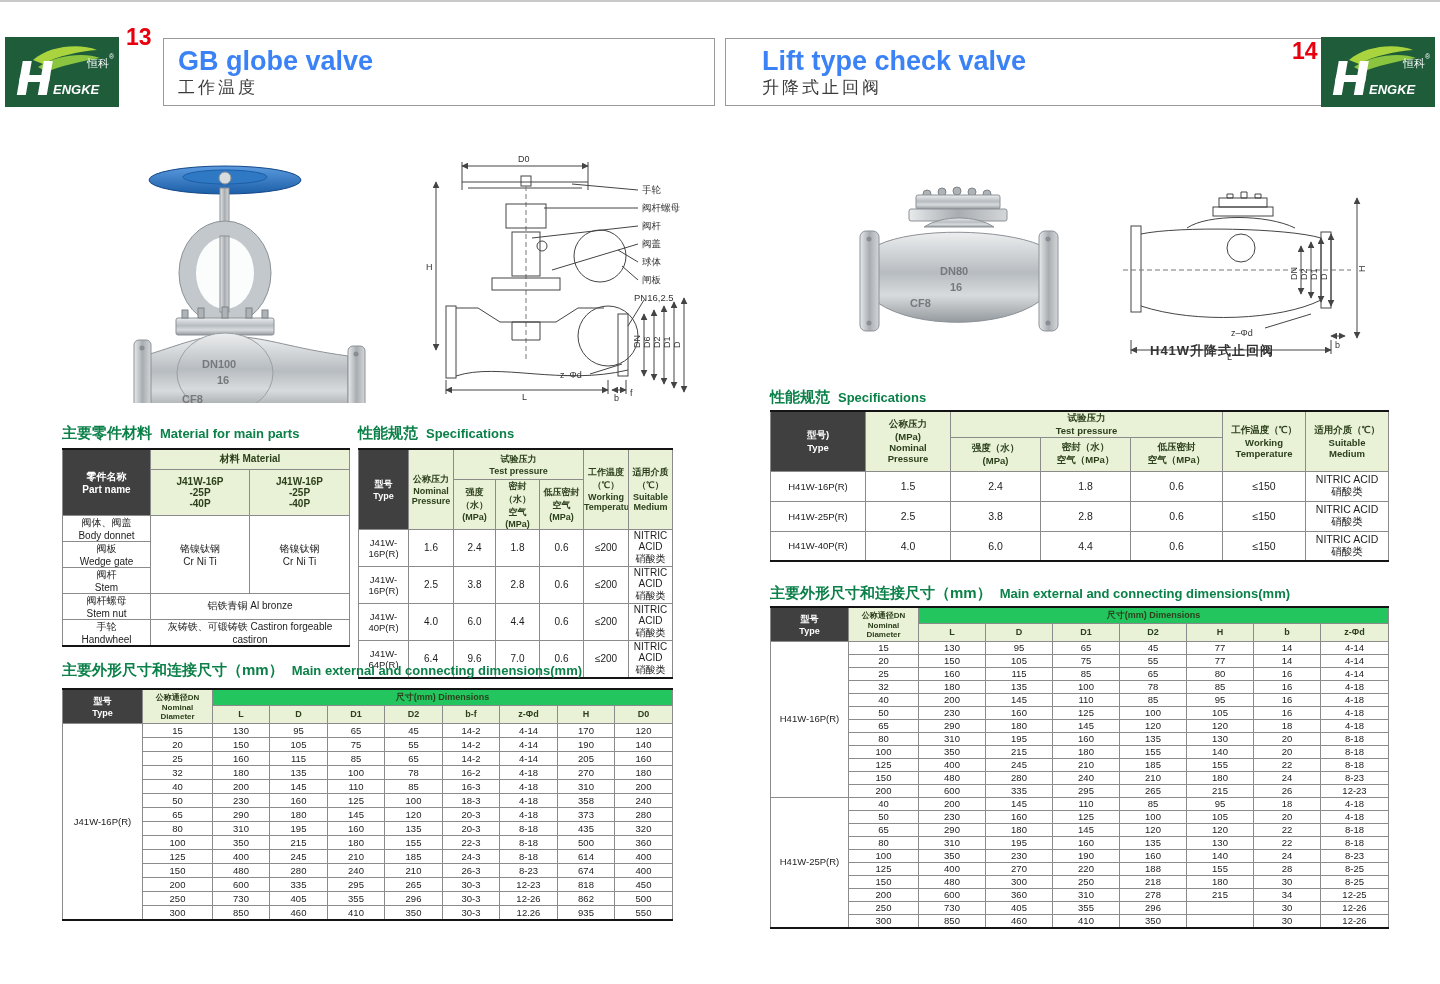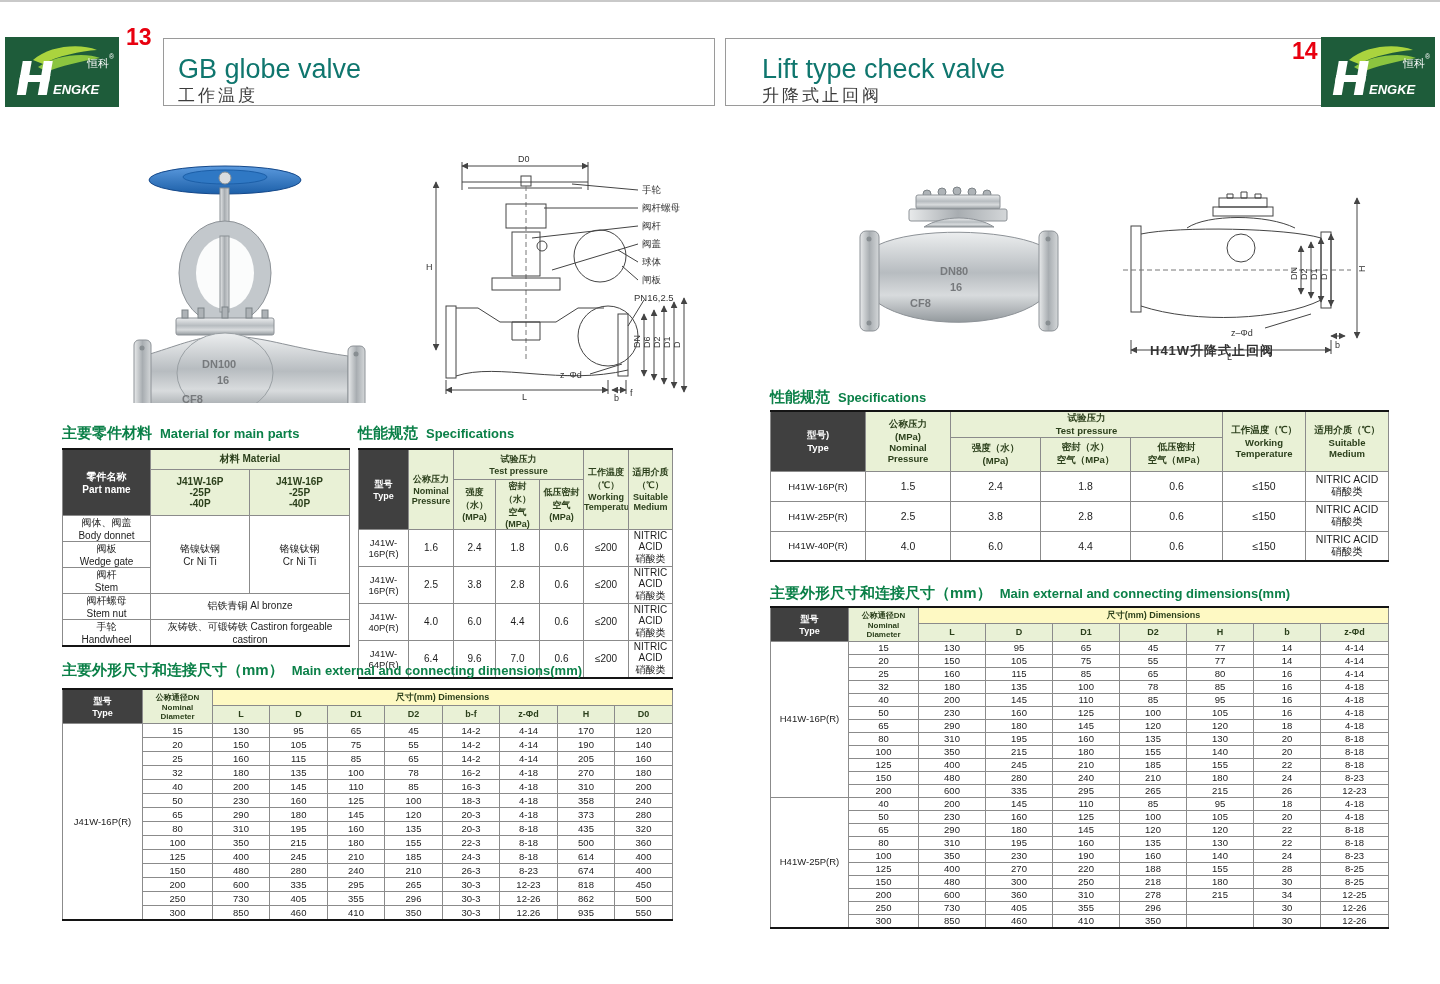--- a/index.html
+++ b/index.html
@@ -6,36 +6,36 @@
   html,body { width:1440px; height:984px; background:#ffffff; font-family:"Liberation Sans", sans-serif; }
   #canvas { position:relative; width:1440px; height:984px; background:#fff; overflow:hidden; }
   .abs { position:absolute; }
 
   .top-rule { top:0; left:0; width:1440px; height:2px; background:#c9c9c9; }
 
   
   .logo-box { width:114px; height:70px; background:#1e5c3a; }
   .pagenum { font-size:23px; font-weight:bold; color:#e8000f; }
   .title-box { height:68px; border:1px solid #9a9a9a; background:#fff; padding:7px 0 0 14px; }
-  .title-en { font-size:27px; font-weight:normal; color:#0f766e; letter-spacing:0px; line-height:30px;margin-top:8px; }
+  .title-en { font-size:27px; font-weight:bold; color:#3b82f6; letter-spacing:0px; line-height:30px; }
   .title-cn { font-size:17px; color:#3c3c3c; letter-spacing:3px; line-height:24px; }
 
   
   .sec-title { color:#0b8048; white-space:nowrap; }
   .sec-title .cn { font-size:15px; font-weight:bold;margin-top:25px; }
   .sec-title .en { font-size:13px; font-weight:bold; margin-left:8px; }
 
   
   table { border-collapse:collapse; table-layout:fixed; }
   th, td { border:1px solid #8b8b8b; text-align:center; vertical-align:middle;
            white-space:pre-line; color:#1c1c1c; overflow:hidden; }
   table { border-top:2px solid #141414; border-bottom:2px solid #141414; }
   .dark  { background:#404040; color:#ffffff; font-weight:bold; }
   .lg    { background:#e9f1d6; color:#2c401c; font-weight:bold; }
-  .band  { background:#fef9c3; color:#2c401c; font-weight:bold; }
+  .band  { background:#22c55e; color:#2c401c; font-weight:bold; }
 
   .mat-table  { width:287px; font-size:10px; }
   .mat-table th { font-size:10px; }
   .spec-table { width:314px; font-size:10px; }
   .spec-table th { font-size:9px; }
   .spec-table-r { width:618px; font-size:10.5px; }
   .spec-table-r th { font-size:9.5px; }
   .dim-table  { font-size:9.5px; }
   .dim-table th { font-size:9px; }
   .dim-table td { height:14px; line-height:13px; padding:0; }

